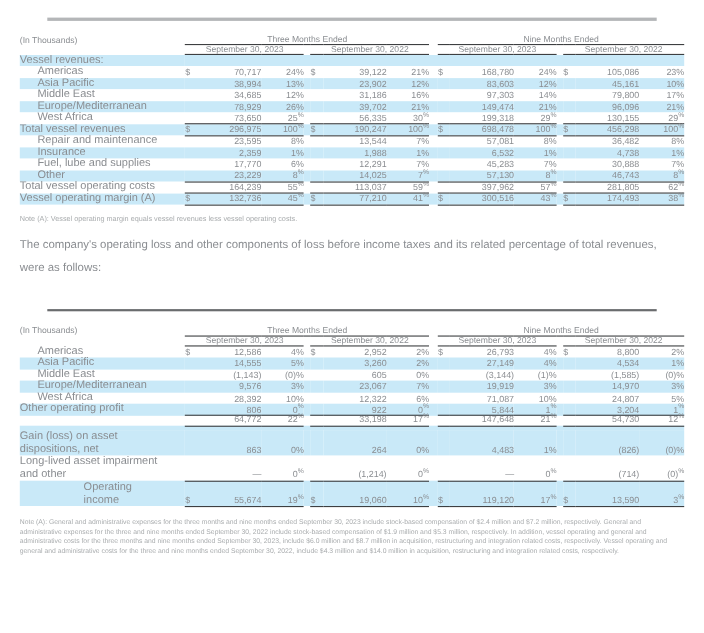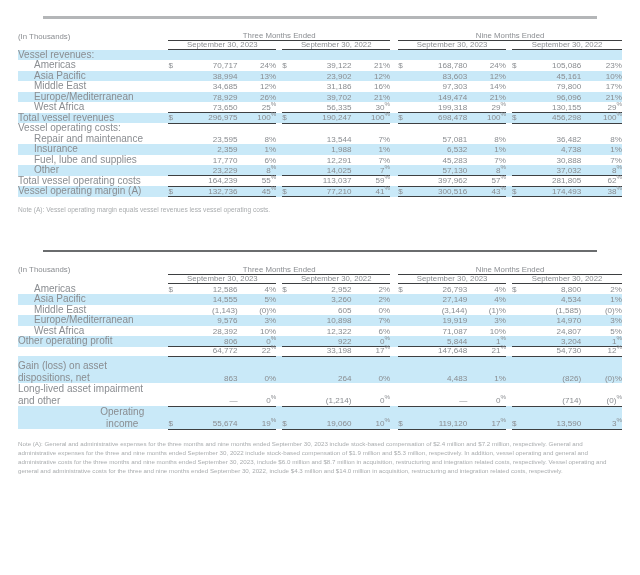--- a/index.html
+++ b/index.html
@@ -32,21 +32,21 @@
     color: #8a8d91;
   }
   table.fin td { padding: 0; vertical-align: bottom; white-space: nowrap; }
 
   
   tr.shade td { background: #c9e9f8; }
 
   
   td.lbl { text-align: left; padding-left: 2px; font-size: 10px; }
   td.lbl.ind { padding-left: 16px; }
-  td.lbl.ind2 { padding-left: 58px; text-align: center; margin-left: 14px; }
+  td.lbl.ind2 { padding-left: 58px; text-align: left; margin-left: 14px; }
   td.hdrlbl { font-size: 7.8px; }
 
   
   td.cur { width: 9px; text-align: left; padding-left: 3px; }
   td.num { text-align: right; padding-right: 2px; }
   td.pct { text-align: right; padding-right: 3px; }
 
   
   sup.pc { font-size: 6.2px; vertical-align: super; line-height: 0; }
 
@@ -238,24 +238,20 @@
           <td></td>
       <td class="cur rl">$</td>
       <td class="num rl">698,478</td>
       <td class="pct rl"><span>100</span><sup class="pc">%</sup></td>
           <td></td>
       <td class="cur rl">$</td>
       <td class="num rl">456,298</td>
       <td class="pct rl"><span>100</span><sup class="pc">%</sup></td>
     </tr>
 
-    <tr>
-      <td class="lbl">Vessel operating costs:</td>
-      <td colspan="15"></td>
-    </tr>
 
     <tr>
       <td class="lbl ind">Repair and maintenance</td>
       <td class="cur"></td>
       <td class="num">23,595</td>
       <td class="pct">8%</td>
           <td></td>
       <td class="cur"></td>
       <td class="num">13,544</td>
       <td class="pct">7%</td>
@@ -312,21 +308,21 @@
           <td></td>
       <td class="cur rl"></td>
       <td class="num rl">14,025</td>
       <td class="pct rl"><span>7</span><sup class="pc">%</sup></td>
           <td></td>
       <td class="cur rl"></td>
       <td class="num rl">57,130</td>
       <td class="pct rl"><span>8</span><sup class="pc">%</sup></td>
           <td></td>
       <td class="cur rl"></td>
-      <td class="num rl">37,032</td>
+      <td class="num rl">46,743</td>
       <td class="pct rl"><span>8</span><sup class="pc">%</sup></td>
     </tr>
 
     <tr class="tb-single">
       <td class="lbl">Total vessel operating costs</td>
       <td class="cur rl"></td>
       <td class="num rl">164,239</td>
       <td class="pct rl"><span>55</span><sup class="pc">%</sup></td>
           <td></td>
       <td class="cur rl"></td>
@@ -360,20 +356,21 @@
       <td class="num rl">174,493</td>
       <td class="pct rl"><span>38</span><sup class="pc">%</sup></td>
     </tr>
   </tbody>
     </table>
 
   <div style="height:9px"></div>
   <div class="note">Note (A): Vessel operating margin equals vessel revenues less vessel operating costs.</div>
 
   <div style="height:9px"></div>
+  <div class="para">The company's operating loss and other components of loss before income taxes and its related percentage of total revenues, were as follows:</div>
 
   <div style="height:26px"></div>
   <div class="hrule dark"></div>
   <div style="height:14px"></div>
 
   <table class="fin">
     <colgroup>
       <col style="width:148px">
       <col style="width:11px">
         <col style="width:57px">
@@ -465,21 +462,21 @@
       <td class="num">(1,585)</td>
       <td class="pct">(0)%</td>
     </tr>
     <tr class="shade">
       <td class="lbl ind">Europe/Mediterranean</td>
       <td class="cur"></td>
       <td class="num">9,576</td>
       <td class="pct">3%</td>
           <td></td>
       <td class="cur"></td>
-      <td class="num">10,898</td>
+      <td class="num">23,067</td>
       <td class="pct">7%</td>
           <td></td>
       <td class="cur"></td>
       <td class="num">19,919</td>
       <td class="pct">3%</td>
           <td></td>
       <td class="cur"></td>
       <td class="num">14,970</td>
       <td class="pct">3%</td>
     </tr>

